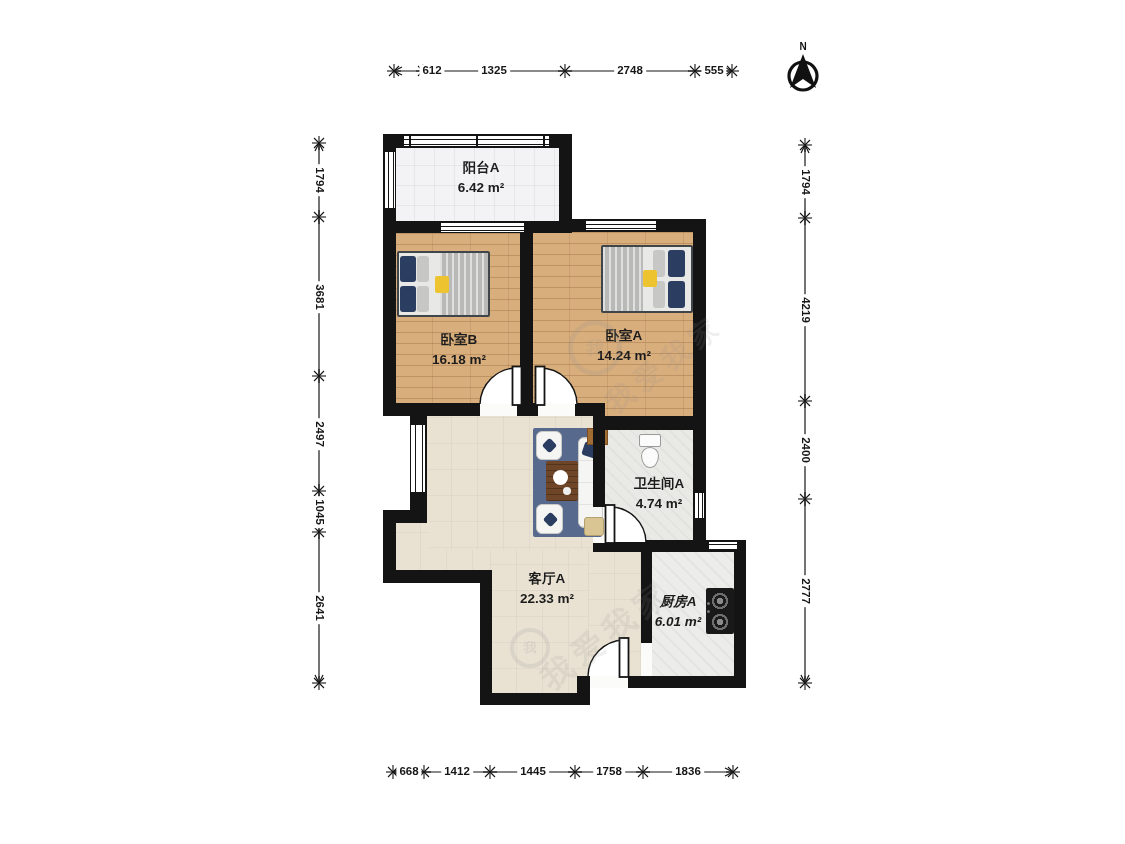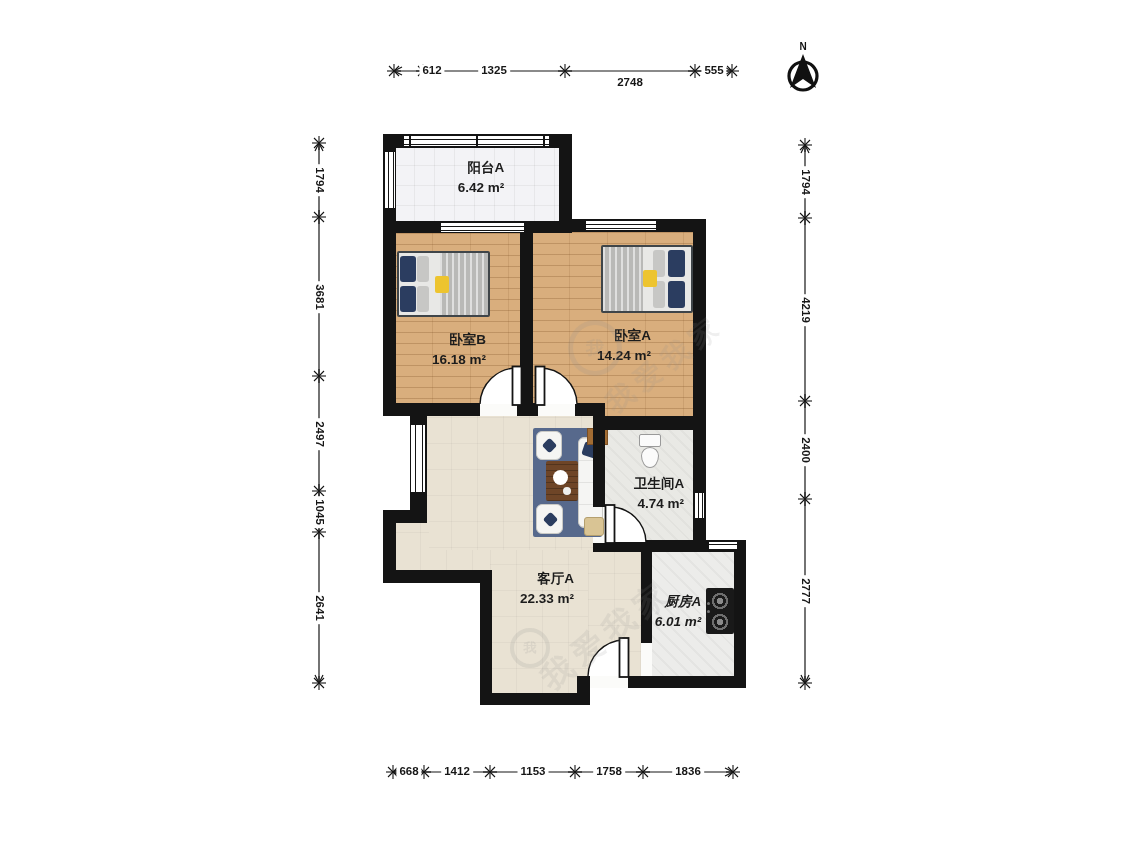--- a/index.html
+++ b/index.html
@@ -28,21 +28,21 @@
   .wall{position:absolute;z-index:4;background:#141414;}
   
   .win{position:absolute;z-index:5;background:#ffffff;border:1.5px solid #141414;box-sizing:border-box;}
   .win i{position:absolute;display:block;}
   .winh i{left:0;right:0;top:28%;height:44%;border-top:1px solid #141414;border-bottom:1px solid #141414;}
   .winv i{top:0;bottom:0;left:28%;width:44%;border-left:1px solid #141414;border-right:1px solid #141414;}
   .windiv{position:absolute;z-index:6;background:#141414;}
   
   #overlay{position:absolute;left:0;top:0;z-index:6;pointer-events:none;}
   
-  .rlabel{position:absolute;z-index:7;transform:translate(-50%,0);text-align:right;color:#1c1c1c;
+  .rlabel{position:absolute;z-index:7;transform:translate(-50%,0);text-align:center;color:#1c1c1c;
           font-weight:700;font-size:13.5px;line-height:1.5;white-space:nowrap;}
   .dim{position:absolute;z-index:7;background:#ffffff;color:#161616;font-weight:700;font-size:11.5px;
        line-height:1;padding:1px 3px;transform:translate(-50%,-50%);white-space:nowrap;}
   .dimv{transform:translate(-50%,-50%) rotate(90deg);}
   .north-label{position:absolute;z-index:7;transform:translate(-50%,-50%);font-weight:700;font-size:10px;color:#111;}
   
   .wm{position:absolute;z-index:8;pointer-events:none;}
   .wm-ring{border-radius:50%;border:5px solid rgba(140,140,140,.17);color:rgba(140,140,140,.16);
            display:flex;align-items:center;justify-content:center;font-size:18px;font-weight:700;}
   .wm-text{color:rgba(145,145,145,.14);font-weight:700;letter-spacing:7px;white-space:nowrap;
@@ -272,26 +272,26 @@
     <div>客厅A</div>
     <div>22.33 m²</div>
   </div>
   <div class="rlabel" style="left:678px;top:592px;font-style:italic;">
     <div>厨房A</div>
     <div>6.01 m²</div>
   </div>
 
   <div class="dim" style="left:408px;top:71px;margin-left:24px;">612</div>
   <div class="dim" style="left:494px;top:71px;">1325</div>
-  <div class="dim" style="left:630px;top:71px;margin-top:12px;">2748</div>
+  <div class="dim" style="left:630px;top:71px;">2748</div>
   <div class="dim" style="left:714px;top:71px;">555</div>
 
   <div class="dim" style="left:409px;top:772px;">668</div>
   <div class="dim" style="left:457px;top:772px;">1412</div>
-  <div class="dim" style="left:533px;top:772px;">1153</div>
+  <div class="dim" style="left:533px;top:772px;">1445</div>
   <div class="dim" style="left:609px;top:772px;">1758</div>
   <div class="dim" style="left:688px;top:772px;">1836</div>
 
   <div class="dim dimv" style="left:319px;top:180px;">1794</div>
   <div class="dim dimv" style="left:319px;top:297px;">3681</div>
   <div class="dim dimv" style="left:319px;top:434px;">2497</div>
   <div class="dim dimv" style="left:319px;top:512px;">1045</div>
   <div class="dim dimv" style="left:319px;top:608px;">2641</div>
 
   <div class="dim dimv" style="left:805px;top:182px;">1794</div>

